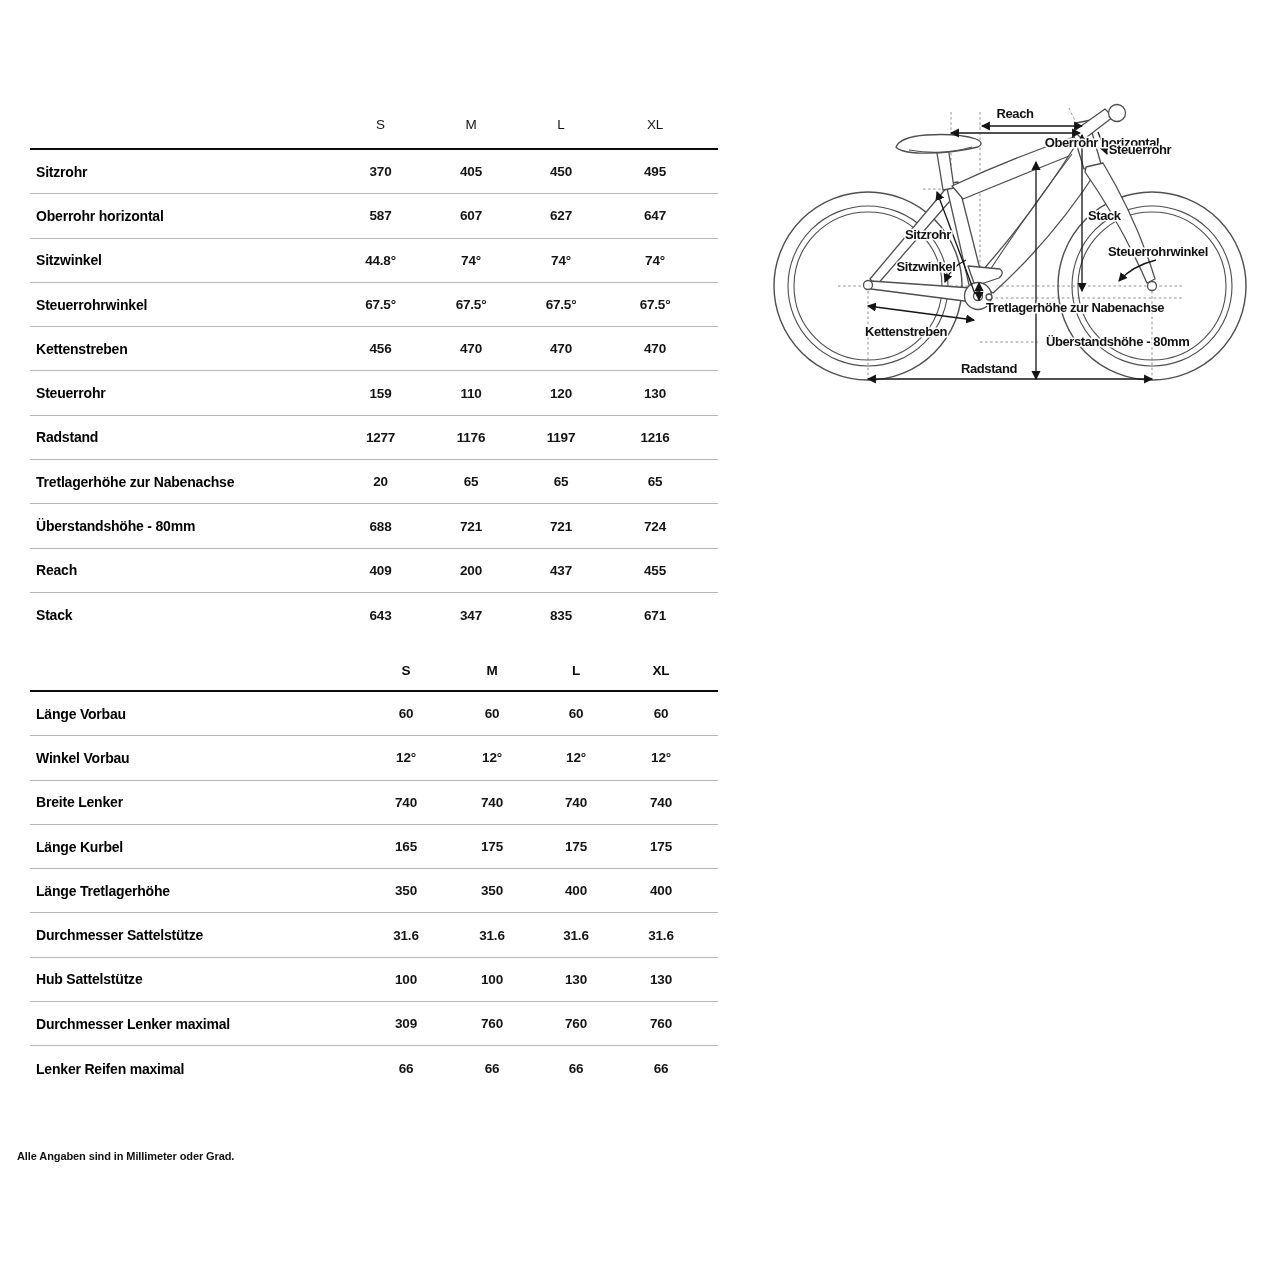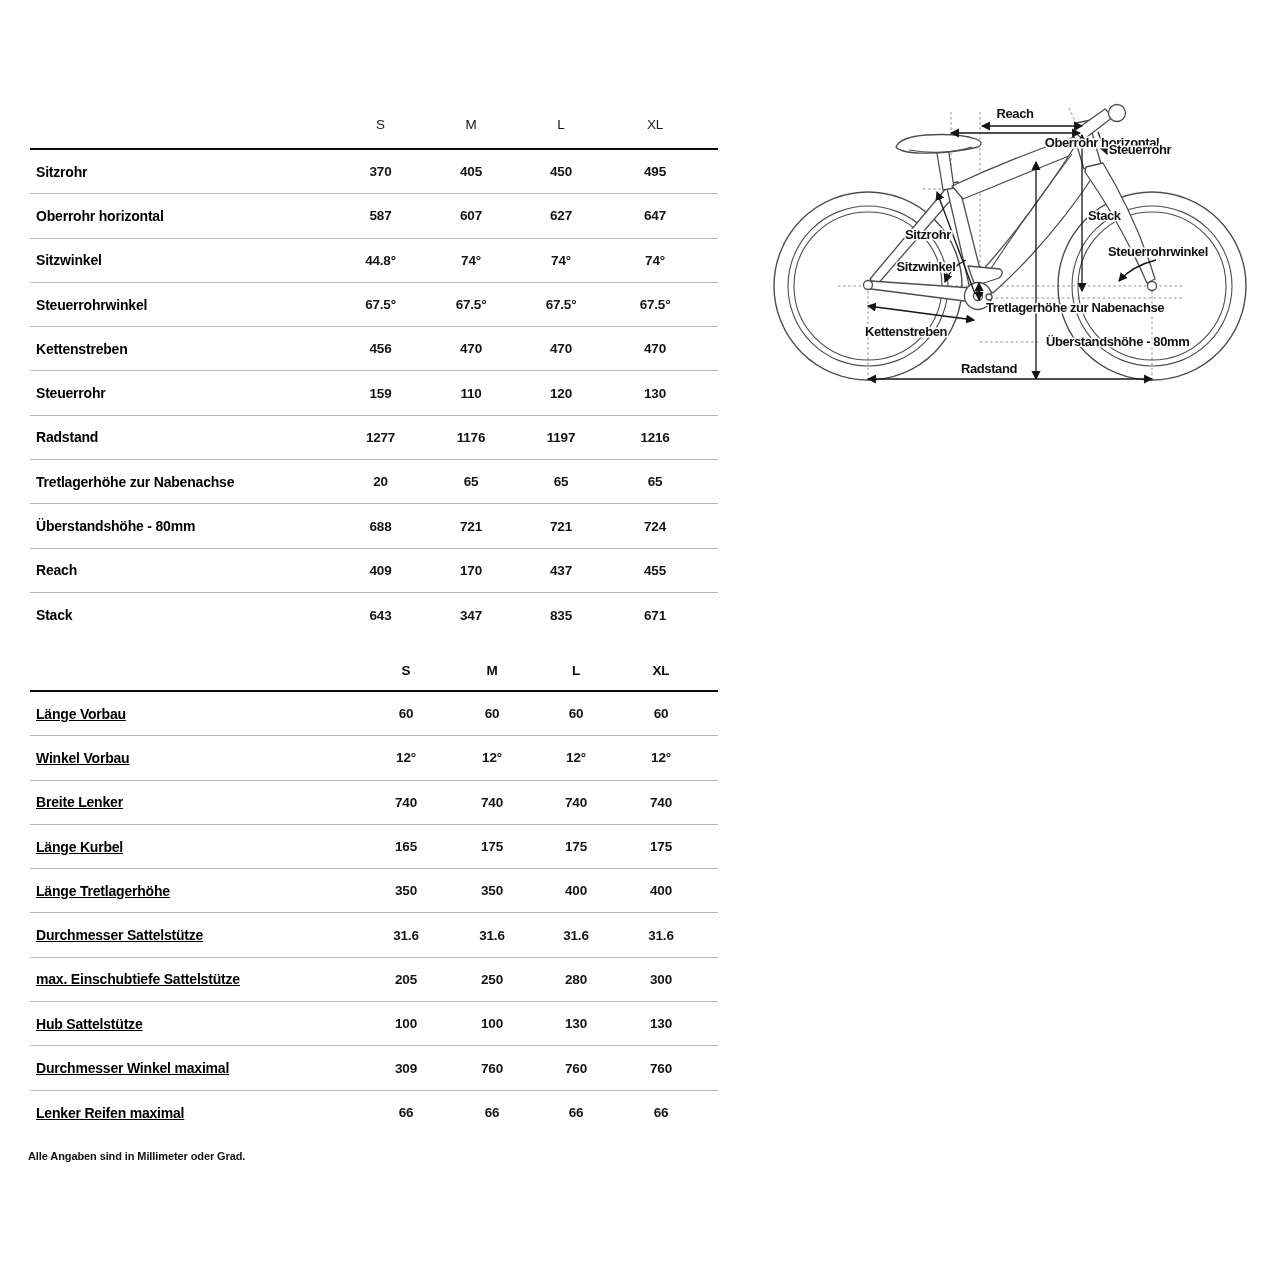--- a/index.html
+++ b/index.html
@@ -14,25 +14,25 @@
   .t1 .thead{height:50px;font-size:13.5px;font-weight:400;color:#141414;}
   .t2 .thead{height:42px;font-size:13.5px;font-weight:700;color:#0b0b0b;}
   .row{display:flex;align-items:center;height:44.3px;border-bottom:1px solid #b7b7b7;box-sizing:border-box;}
   .rows .row:last-child{border-bottom:none;}
   .cell-label{font-weight:700;font-size:14px;letter-spacing:-0.2px;padding-left:6px;box-sizing:border-box;}
   .hlabel{box-sizing:border-box;}
   .hcell,.cell-value{text-align:center;letter-spacing:-0.2px;}
   .cell-value{font-weight:700;font-size:13.5px;color:#141414;}
   .t1 .cell-label,.t1 .hlabel{width:305px;}
   .t1 .c1{width:91px}.t1 .c2{width:90px}.t1 .c3{width:90px}.t1 .c4{width:98px}
-  .t2 .cell-label,.t2 .hlabel{width:332px;text-decoration:underline;}
+  .t2 .cell-label,.t2 .hlabel{width:332px;}
   .t2 .c1{width:88px}.t2 .c2{width:84px}.t2 .c3{width:84px}.t2 .c4{width:86px}
   .endpad{flex:1;}
 
-  .footnote{position:absolute;left:28px;top:1150px;font-size:11px;font-weight:700;
+  .footnote{position:absolute;left:17px;top:1150px;font-size:11px;font-weight:700;
             letter-spacing:-0.1px;color:#111;}
 
   
   .diagram{position:absolute;left:760px;top:90px;}
   .gd{stroke:#8f8f8f;stroke-width:1;stroke-dasharray:2.5 2.6;fill:none;}
   .tire{fill:none;stroke:#4e4e4e;stroke-width:1.4;}
   .rim{fill:none;stroke:#4e4e4e;stroke-width:1.1;}
   .bk{fill:#fff;stroke:#4e4e4e;stroke-width:1.3;stroke-linejoin:round;}
   .bkl{fill:none;stroke:#4e4e4e;stroke-width:1.1;}
   .dim{stroke:#141414;stroke-width:1.3;fill:none;}
@@ -133,21 +133,21 @@
     <div class="cell-value c1">688</div>
     <div class="cell-value c2">721</div>
     <div class="cell-value c3">721</div>
     <div class="cell-value c4">724</div>
     <div class="endpad"></div>
   </div>
 
   <div class="row">
     <div class="cell-label">Reach</div>
     <div class="cell-value c1">409</div>
-    <div class="cell-value c2">170</div>
+    <div class="cell-value c2">200</div>
     <div class="cell-value c3">437</div>
     <div class="cell-value c4">455</div>
     <div class="endpad"></div>
   </div>
 
   <div class="row">
     <div class="cell-label">Stack</div>
     <div class="cell-value c1">643</div>
     <div class="cell-value c2">347</div>
     <div class="cell-value c3">835</div>
@@ -214,40 +214,32 @@
 
   <div class="row">
     <div class="cell-label">Durchmesser Sattelstütze</div>
     <div class="cell-value c1">31.6</div>
     <div class="cell-value c2">31.6</div>
     <div class="cell-value c3">31.6</div>
     <div class="cell-value c4">31.6</div>
     <div class="endpad"></div>
   </div>
 
-  <div class="row">
-    <div class="cell-label">max. Einschubtiefe Sattelstütze</div>
-    <div class="cell-value c1">205</div>
-    <div class="cell-value c2">250</div>
-    <div class="cell-value c3">280</div>
-    <div class="cell-value c4">300</div>
-    <div class="endpad"></div>
-  </div>
 
   <div class="row">
     <div class="cell-label">Hub Sattelstütze</div>
     <div class="cell-value c1">100</div>
     <div class="cell-value c2">100</div>
     <div class="cell-value c3">130</div>
     <div class="cell-value c4">130</div>
     <div class="endpad"></div>
   </div>
 
   <div class="row">
-    <div class="cell-label">Durchmesser Winkel maximal</div>
+    <div class="cell-label">Durchmesser Lenker maximal</div>
     <div class="cell-value c1">309</div>
     <div class="cell-value c2">760</div>
     <div class="cell-value c3">760</div>
     <div class="cell-value c4">760</div>
     <div class="endpad"></div>
   </div>
 
   <div class="row">
     <div class="cell-label">Lenker Reifen maximal</div>
     <div class="cell-value c1">66</div>

